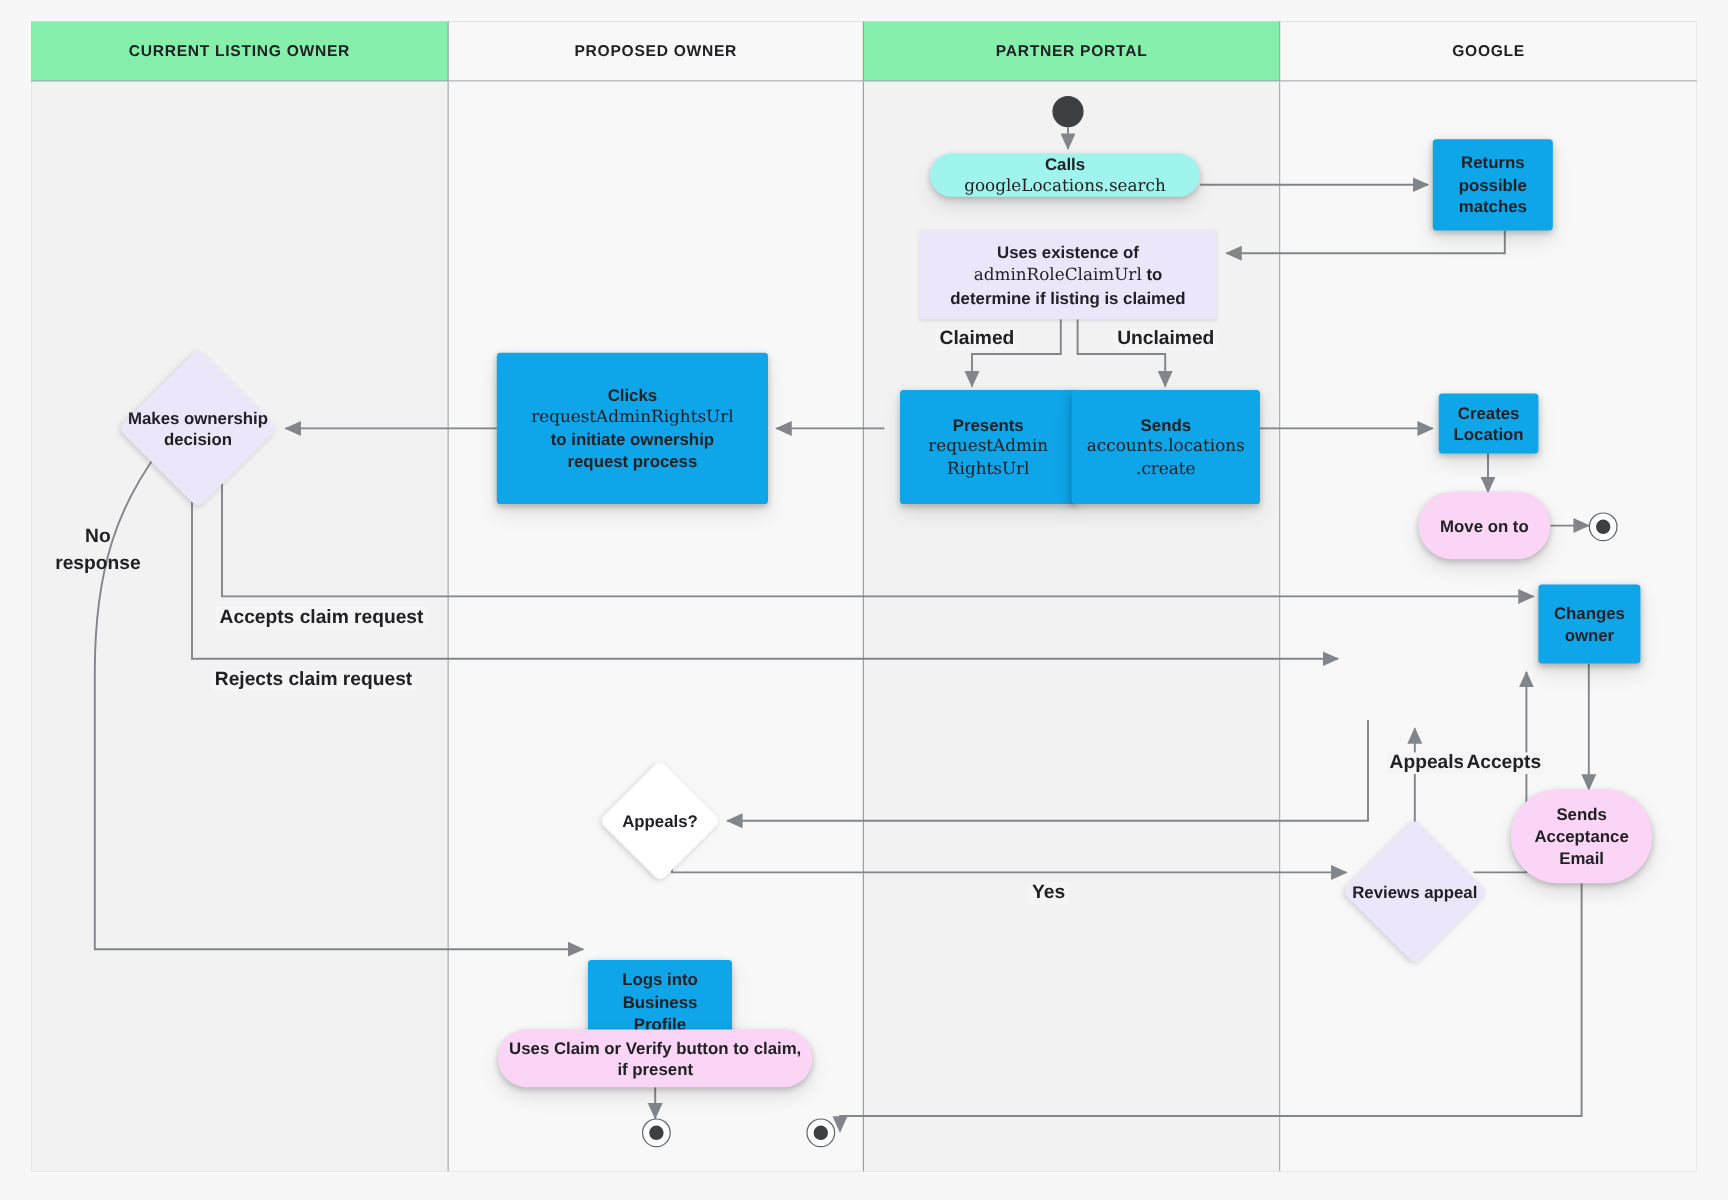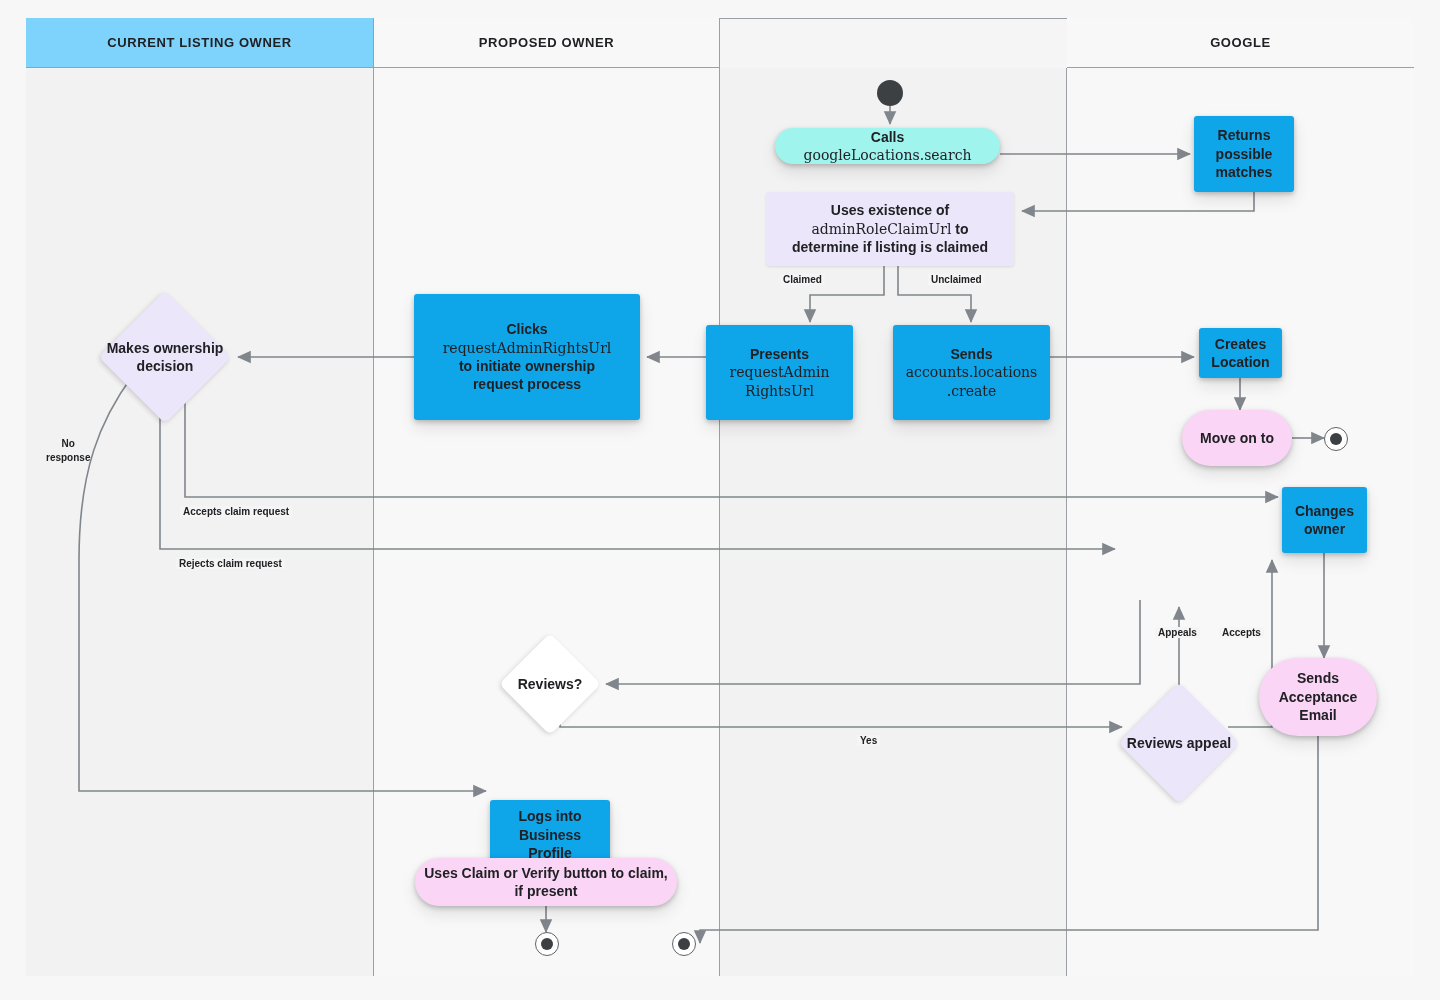--- a/index.html
+++ b/index.html
@@ -5,21 +5,21 @@
   html,body{margin:0;padding:0;background:#f7f7f7;}
   body{width:1440px;height:1000px;font-family:"Liberation Sans",sans-serif;overflow:hidden;}
   #stage{position:relative;width:1440px;height:1000px;}
   svg#wires{position:absolute;left:0;top:0;width:1440px;height:1000px;}
 
   .lane-grid{position:absolute;left:26px;top:18px;width:1388px;height:958px;
              border:1px solid #9aa0a6;box-sizing:border-box;background:#f5f5f5;}
   .lane-head{position:absolute;top:18px;height:50px;border-right:1px solid #9aa0a6;
              border-bottom:1px solid #9aa0a6;box-sizing:border-box;
              display:flex;align-items:center;justify-content:center;
-             font-size:13px;font-weight:700;letter-spacing:.6px;color:#202124;background:#7dd3fc;}
+             font-size:13px;font-weight:700;letter-spacing:.6px;color:#202124;background:#86efac;}
   .lane-body{position:absolute;top:68px;height:908px;border-right:1px solid #9aa0a6;
              box-sizing:border-box;}
   .lane-alt{background:#f2f2f2;}
 
   .node{position:absolute;box-sizing:border-box;display:flex;align-items:center;
         justify-content:center;text-align:center;color:#202124;
         font-size:14px;line-height:1.32;padding:6px 8px;}
   .rect{background:#0ea5e9;border-radius:3px;
         box-shadow:0 2px 5px rgba(0,0,0,.22),0 8px 16px rgba(0,0,0,.10);font-weight:700;}
   .pill{border-radius:999px;box-shadow:0 2px 5px rgba(0,0,0,.22),0 8px 16px rgba(0,0,0,.10);
@@ -31,21 +31,21 @@
   .dia{position:absolute;}
   .dia .shape{position:absolute;inset:0;transform:rotate(45deg);border-radius:6px;
               box-shadow:0 2px 5px rgba(0,0,0,.16);}
   .dia.lavender .shape{background:#ebe6f9;}
   .dia.white .shape{background:#ffffff;}
   .dia .txt{position:absolute;inset:0;display:flex;align-items:center;justify-content:center;
             text-align:center;font-size:14px;font-weight:700;color:#202124;line-height:1.3;}
 
   .mono{font-family:"DejaVu Serif",serif;font-weight:400;font-size:14px;}
 
-  .edge-label{position:absolute;font-size:10px;font-weight:700;color:#202124;
+  .edge-label{position:absolute;font-size:16px;font-weight:700;color:#202124;
               background:#f5f5f5;padding:0 3px;white-space:nowrap;}
   .edge-label.plain{background:transparent;}
 
   .startdot{position:absolute;width:26px;height:26px;border-radius:50%;background:#3c4043;}
   .enddot{position:absolute;width:22px;height:22px;border-radius:50%;background:#fff;
           border:1.5px solid #5f6368;display:flex;align-items:center;justify-content:center;}
   .enddot i{display:block;width:12px;height:12px;border-radius:50%;background:#3c4043;}
 </style>
 </head>
 <body>
@@ -53,20 +53,23 @@
 <div id="stage">
 
   <div class="lane-grid"></div>
 
   <div class="lane-head" style="left:26px;width:348px;">
     <span>CURRENT LISTING OWNER</span>
   </div>
   <div class="lane-head" style="left:374px;width:346px;background:#f8f8f8;">
     <span>PROPOSED OWNER</span>
   </div>
+  <div class="lane-head" style="left:720px;width:347px;">
+    <span>PARTNER PORTAL</span>
+  </div>
   <div class="lane-head" style="left:1067px;width:347px;border-right:none;background:#f8f8f8;text-align:right;">
     <span>GOOGLE</span>
   </div>
 
   <div class="lane-body lane-alt" style="left:26px;width:348px;"></div>
   <div class="lane-body" style="left:374px;width:346px;background:#f8f8f8;"></div>
   <div class="lane-body lane-alt" style="left:720px;width:347px;"></div>
   <div class="lane-body" style="left:1067px;width:347px;border-right:none;background:#f8f8f8;"></div>
 
   <svg id="wires">
@@ -134,21 +137,21 @@
 
   <div class="node lav" style="left:766px;top:192px;width:248px;height:74px;flex-direction:column;">
     <span>Uses existence of</span>
     <span><span class="mono">adminRoleClaimUrl</span><span> to</span></span>
     <span>determine if listing is claimed</span>
   </div>
 
   <div class="edge-label" style="left:780px;top:274px;">Claimed</div>
   <div class="edge-label" style="left:928px;top:274px;">Unclaimed</div>
 
-  <div class="node rect" style="left:706px;top:325px;width:147px;height:95px;flex-direction:column;">
+  <div class="node rect" style="left:750px;top:325px;width:147px;height:95px;flex-direction:column;">
     <span>Presents</span>
     <span class="mono">requestAdmin</span>
     <span class="mono">RightsUrl</span>
   </div>
 
   <div class="node rect" style="left:893px;top:325px;width:157px;height:95px;flex-direction:column;">
     <span>Sends</span>
     <span class="mono">accounts.locations</span>
     <span class="mono">.create</span>
   </div>
@@ -197,21 +200,21 @@
     <span>Sends Acceptance Email</span>
   </div>
 
   <div class="dia lavender" style="left:1136px;top:700px;width:86px;height:86px;">
     <div class="shape"></div>
     <div class="txt" style="left:-12px;right:-12px;">Reviews appeal</div>
   </div>
 
   <div class="dia white" style="left:514px;top:648px;width:72px;height:72px;">
     <div class="shape"></div>
-    <div class="txt" style="left:-18px;right:-18px;">Reviews?</div>
+    <div class="txt" style="left:-18px;right:-18px;">Appeals?</div>
   </div>
 
   <div class="edge-label" style="left:857px;top:735px;">Yes</div>
 
   <div class="node rect" style="left:490px;top:800px;width:120px;height:70px;">
     <span>Logs into Business Profile</span>
   </div>
 
   <div class="node pill pink" style="left:415px;top:858px;width:262px;height:48px;">
     <span>Uses Claim or Verify button to claim, if present</span>

